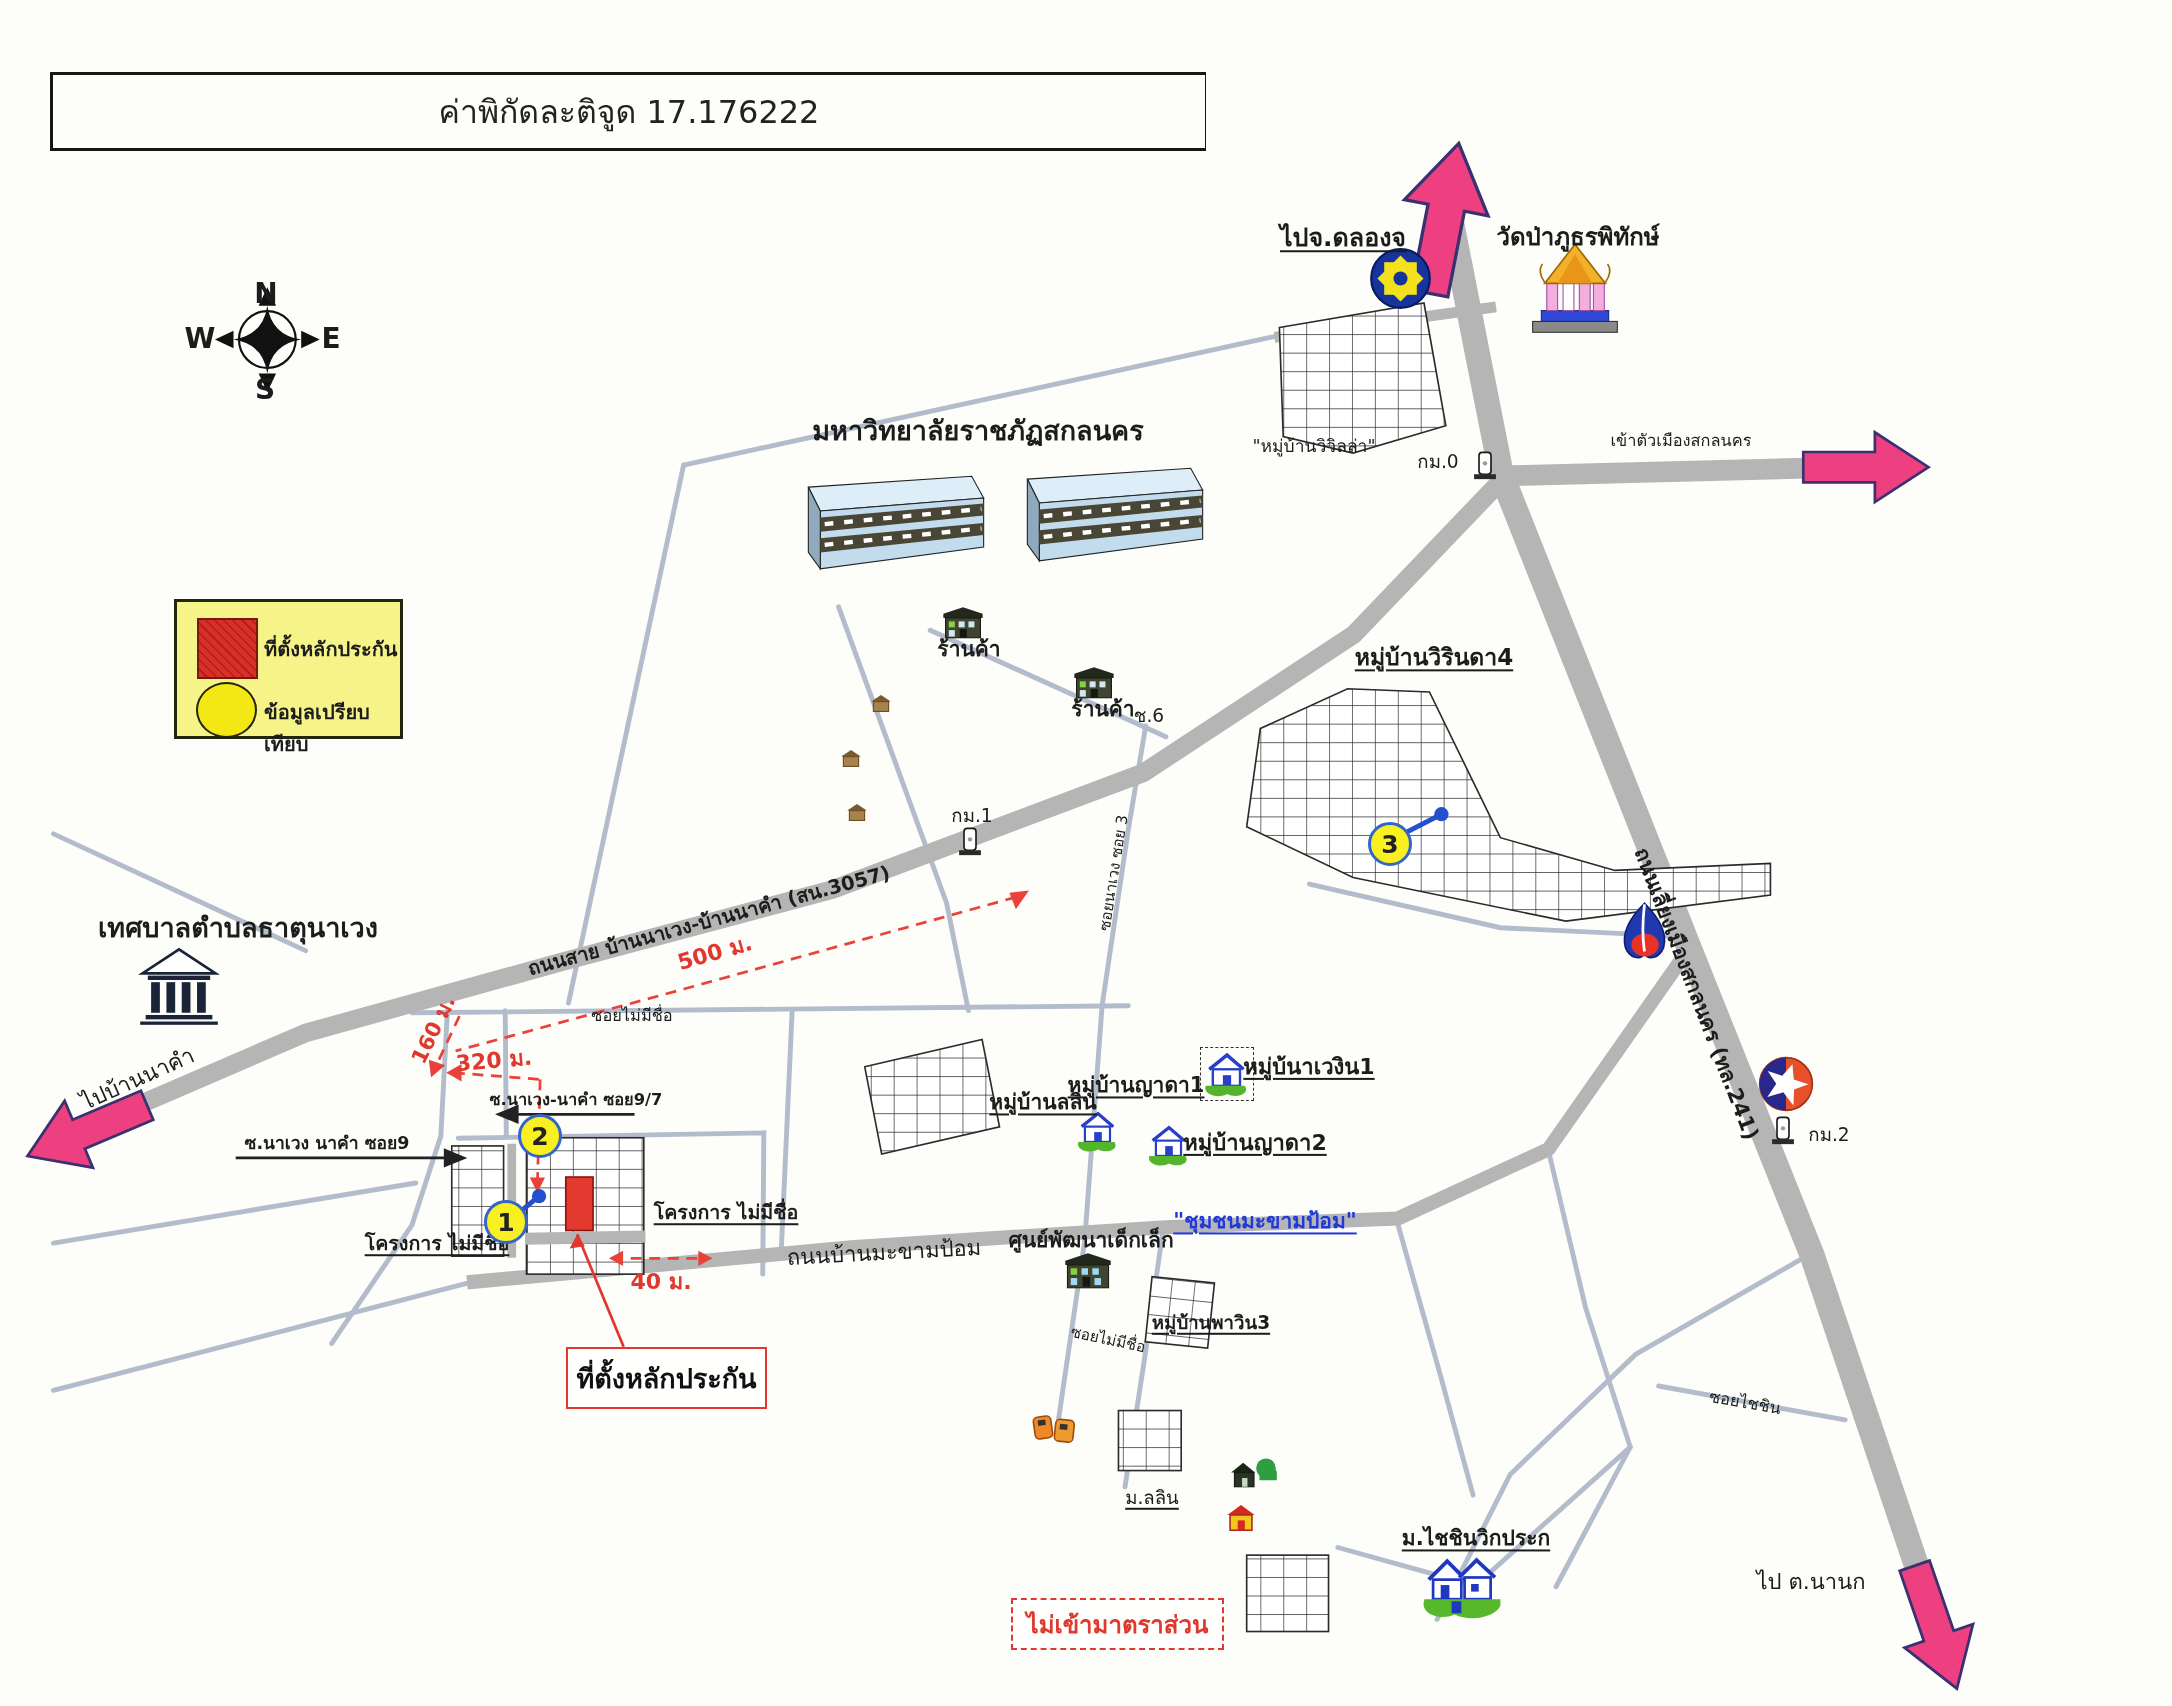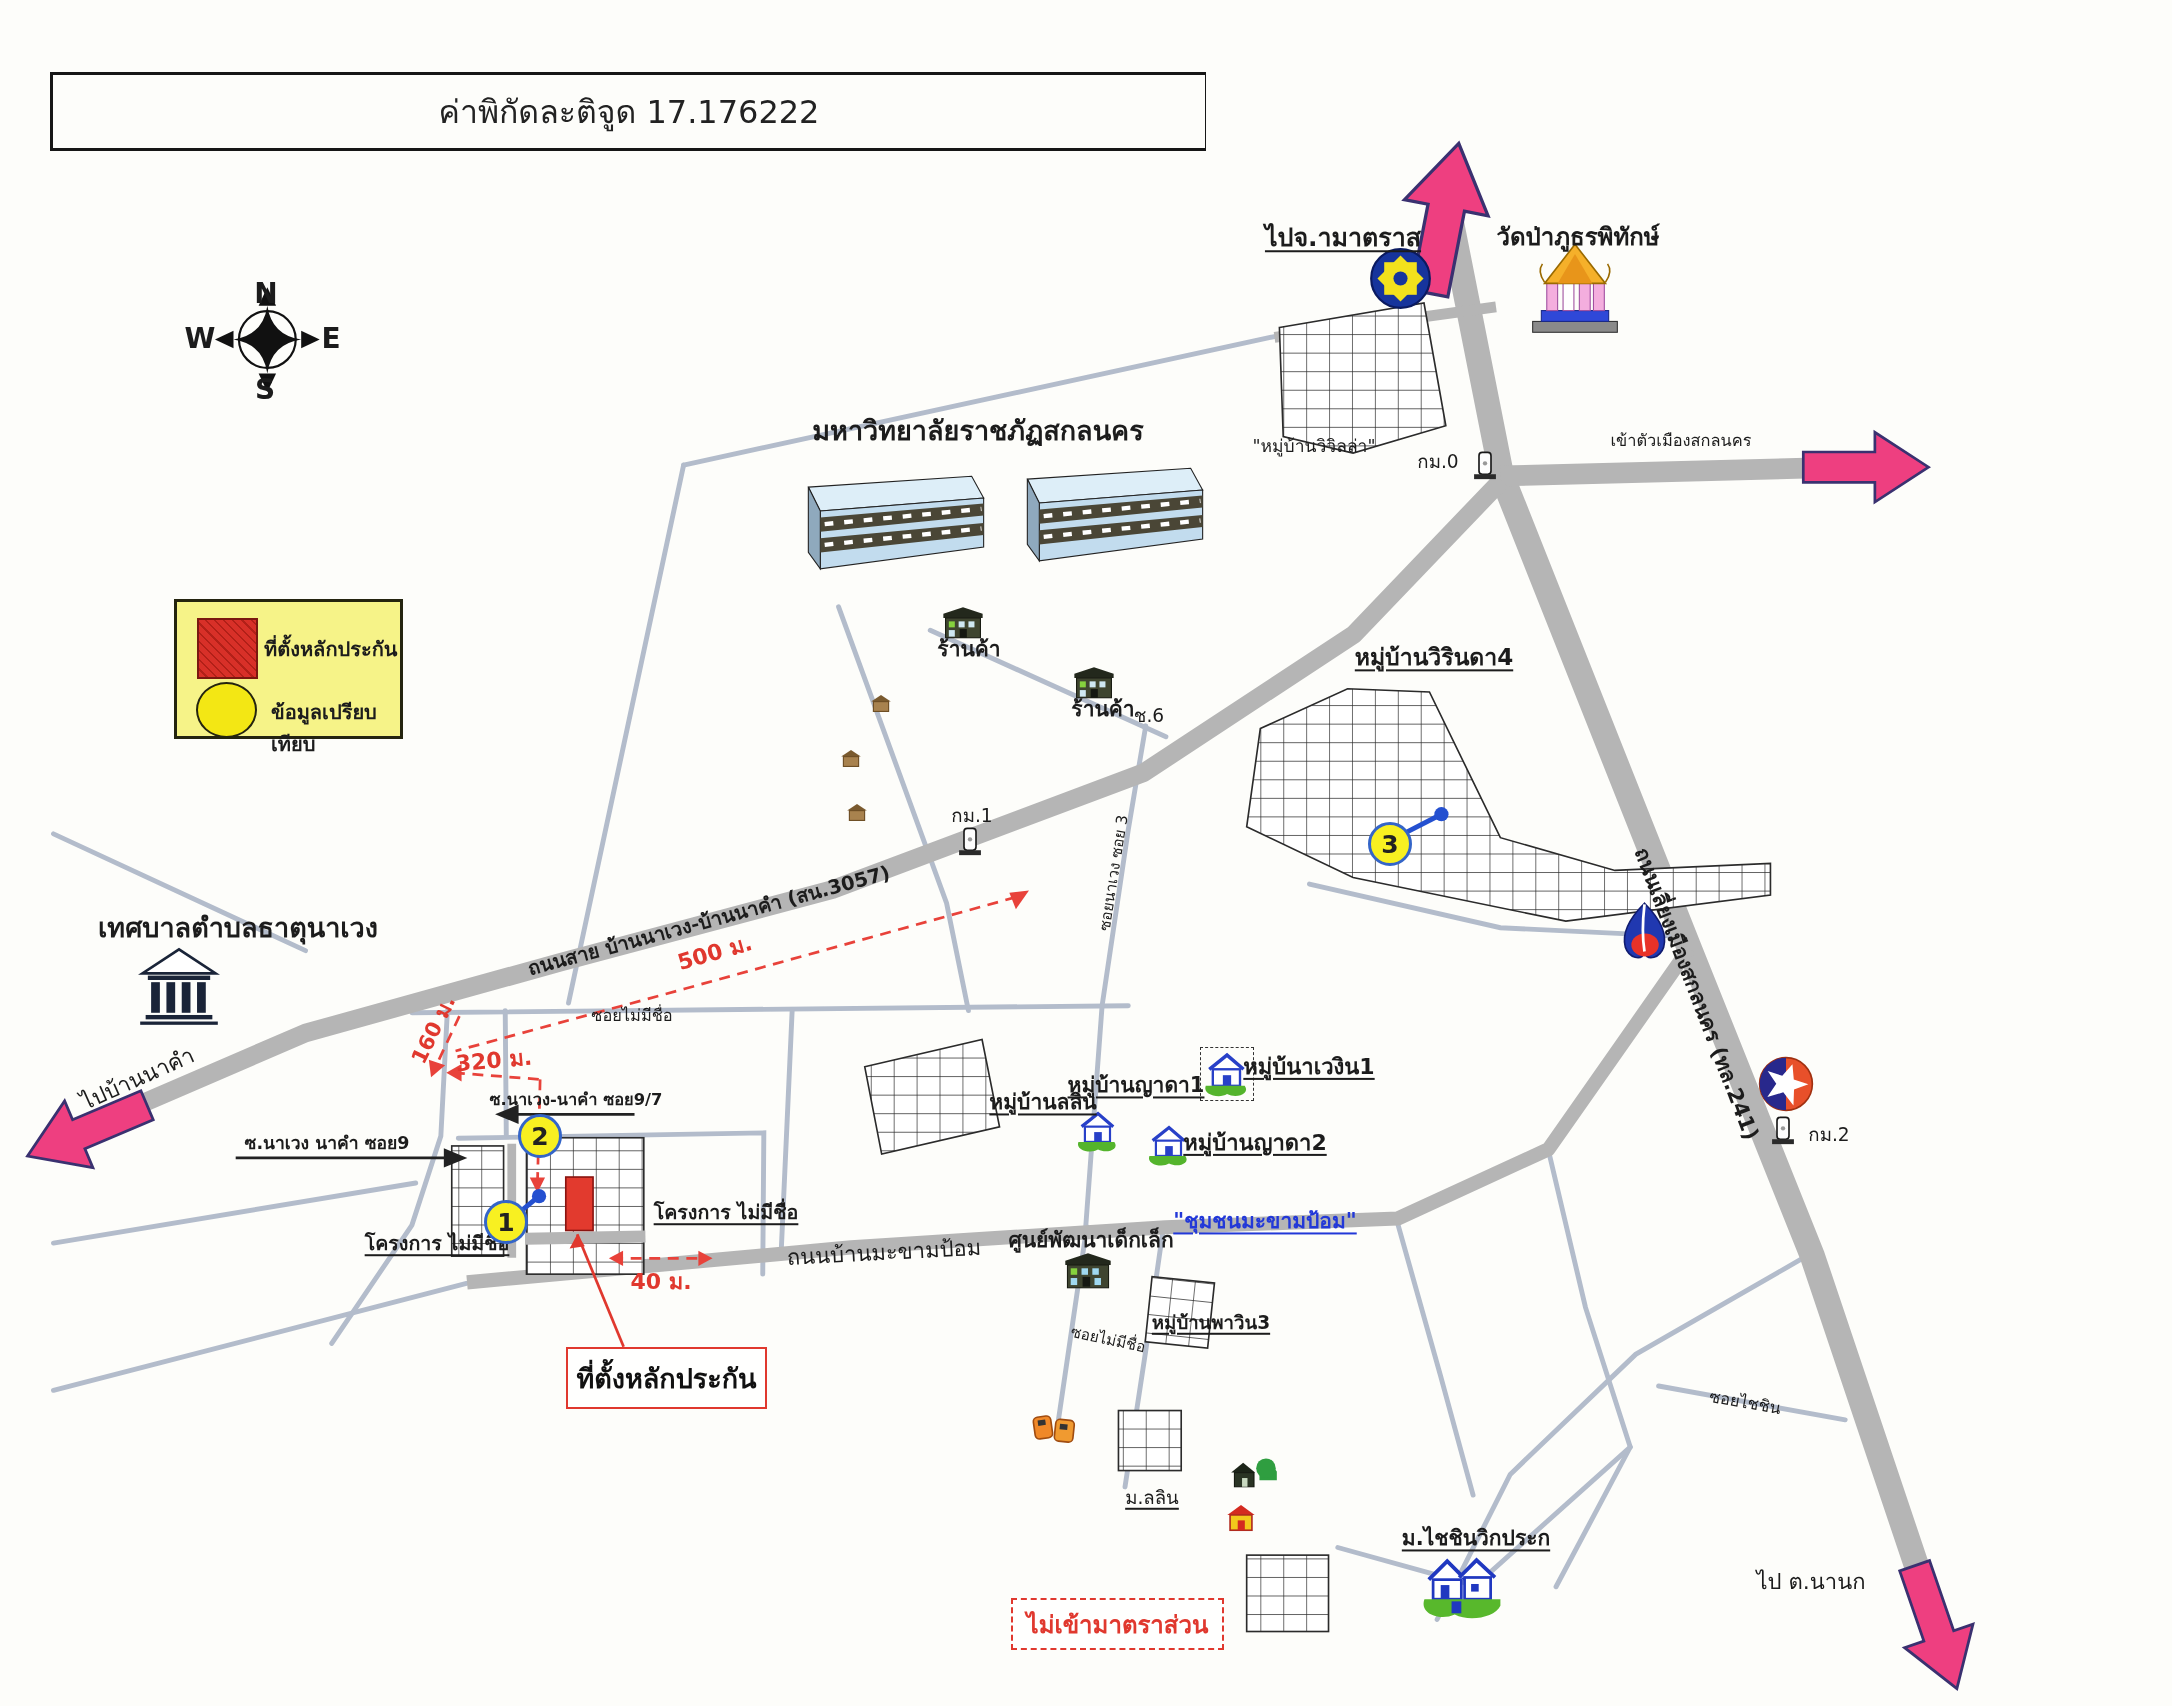--- a/index.html
+++ b/index.html
@@ -18,21 +18,21 @@
   .blue{color:#2238d8;}
   .layer{position:absolute;left:0;top:0;}
   
   .legend{position:absolute;left:174px;top:599px;width:229px;height:140px;background:#f6f388;
           border:3.3px solid #24240f;box-sizing:border-box;z-index:3;}
   .legend .sq{position:absolute;left:19.6px;top:16.4px;width:57px;height:57px;border:2.2px solid #7a1810;
           background:repeating-linear-gradient(45deg,#d83028 0 4.9px,#b22018 4.9px 6.5px);}
   .legend .ci{position:absolute;left:18.6px;top:80px;width:57px;height:52px;border:2.2px solid #24240f;
           border-radius:50%;background:#f3e714;}
   .legend .t1{position:absolute;left:87px;top:31px;font-weight:bold;font-size:20px;}
-  .legend .t2{position:absolute;left:87px;top:94px;font-weight:bold;font-size:20px;margin-left:7px;}
+  .legend .t2{position:absolute;left:87px;top:94px;font-weight:bold;font-size:20px;}
   
   .callout{position:absolute;box-sizing:border-box;display:flex;align-items:center;justify-content:center;z-index:4;}
   .co-collateral{left:566px;top:1347px;width:201px;height:62px;border:2.7px solid #e0382e;background:#fffffe;
                  font-weight:bold;font-size:27px;color:#111;}
   .co-scale{left:1011px;top:1598px;width:213px;height:52px;border:2.7px dashed #e0382e;background:#fffffe;
             font-weight:bold;font-size:24px;color:#e0382e;align-items:center;}
   
   .pt{position:absolute;width:44px;height:44px;border-radius:50%;background:#f8f021;border:3.3px solid #3465c8;
       box-sizing:border-box;display:flex;align-items:center;justify-content:center;
       font-size:25px;font-weight:bold;color:#222;z-index:4;transform:translate(-50%,-50%);}
@@ -345,21 +345,21 @@
     <div class="t1">ที่ตั้งหลักประกัน</div>
     <div class="ci"></div>
     <div class="t2">ข้อมูลเปรียบเทียบ</div>
   </div>
 
   <div class="lbl b z3" style="left:266px;top:294px;font-size:28px">N</div>
   <div class="lbl b z3" style="left:265px;top:390px;font-size:28px">S</div>
   <div class="lbl b z3" style="left:200px;top:339px;font-size:28px">W</div>
   <div class="lbl b z3" style="left:331px;top:339px;font-size:28px">E</div>
 
-  <div class="lbl b u z3" style="left:1343px;top:238px;font-size:25px">ไปจ.ามาตราส</div>
+  <div class="lbl b u z3" style="left:1343px;top:238px;font-size:25px">ไปจ.ดลองจ</div>
   <div class="lbl b z3" style="left:1578px;top:237px;font-size:24px">วัดป่าภูธรพิทักษ์</div>
   <div class="lbl z3" style="left:1681px;top:441px;font-size:16.4px">เข้าตัวเมืองสกลนคร</div>
   <div class="lbl z3" style="left:1314px;top:447px;font-size:17.5px">"หมู่บ้านวิวิลล่า"</div>
   <div class="lbl z3" style="left:1438px;top:462px;font-size:18.6px">กม.0</div>
   <div class="lbl b z3" style="left:978px;top:431px;font-size:27px">มหาวิทยาลัยราชภัฏสกลนคร</div>
   <div class="lbl b z3" style="left:969px;top:650px;font-size:21px">ร้านค้า</div>
   <div class="lbl b z3" style="left:1103px;top:710px;font-size:21px">ร้านค้า</div>
   <div class="lbl b u z3" style="left:1434px;top:658px;font-size:23px">หมู่บ้านวิรินดา4</div>
   <div class="lbl z3" style="left:1149px;top:716px;font-size:18.6px">ช.6</div>
   <div class="lbl z3" style="left:972px;top:816px;font-size:18.6px">กม.1</div>

